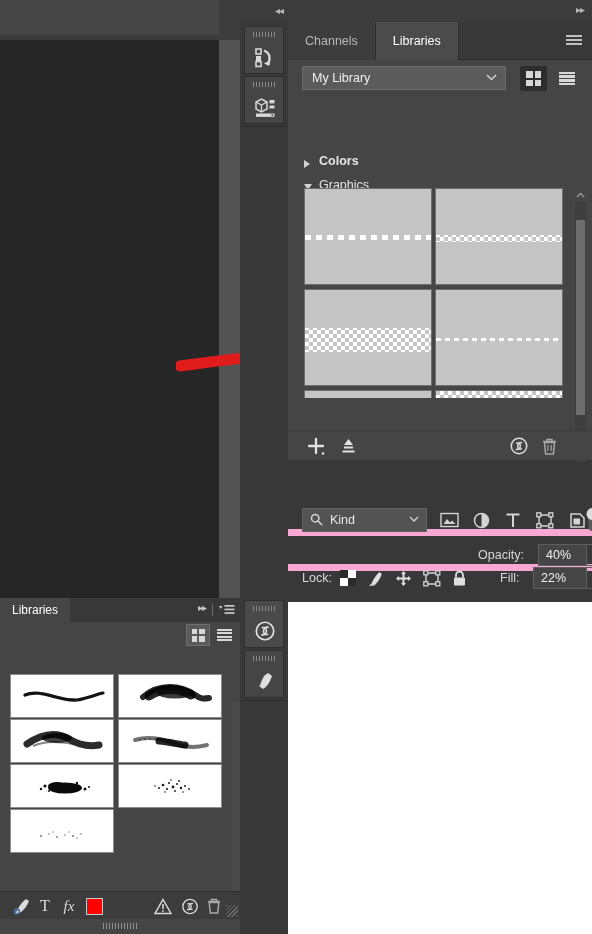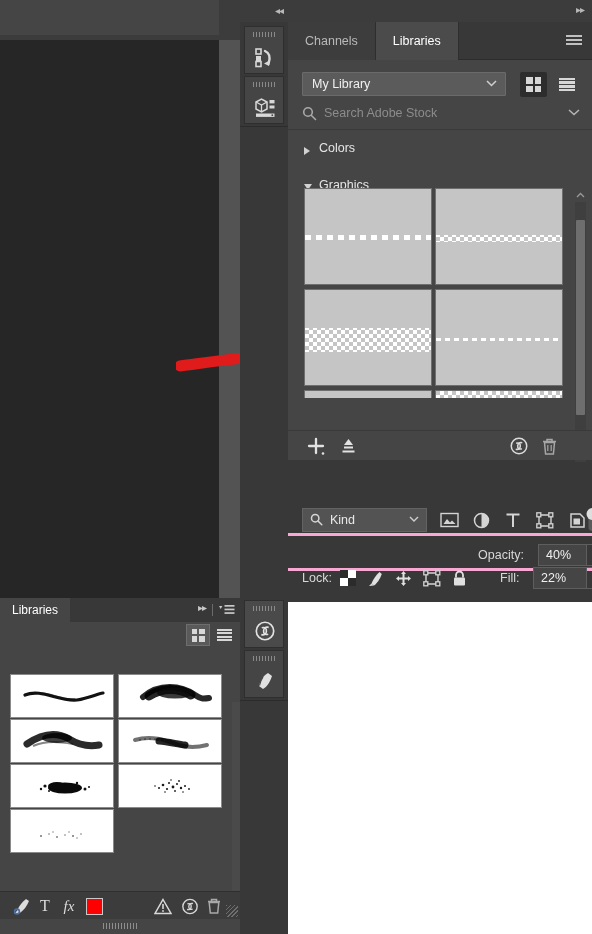--- a/index.html
+++ b/index.html
@@ -40,21 +40,21 @@
   
   .tabstrip { position:absolute; left:0; width:304px; height:38px; background:#383838; border-bottom:1px solid #2c2c2c;}
   .tab { position:relative; float:left; height:38px; padding:0 17px; line-height:38px; font-size:12.5px;
          color:#b9b9b9; background:#3d3d3d; border-right:1px solid #2e2e2e; cursor:default; }
   .tab.sel { background:#4b4b4b; color:#ffffff; }
   .tabstrip .menu-btn { position:absolute; right:6px; top:11px; width:20px; height:16px; }
   .menu-lines i { display:block; width:16px; height:2px; background:#c0c0c0; margin:2px 0; }
 
   
   .lib-body { position:absolute; left:0; top:60px; width:304px; height:370px; background:#454545; }
-  .lib-select-row { position:absolute; left:0; top:6px; width:304px; height:30px;margin-top:6px; }
+  .lib-select-row { position:absolute; left:0; top:6px; width:304px; height:30px; }
   .lib-select { position:absolute; left:14px; top:0; width:204px; height:24px; background:#5b5b5b;
       border:1px solid #6b6b6b; border-radius:1px; color:#f0f0f0; font-size:12.5px; line-height:22px; padding-left:9px;}
   .lib-select .chev { position:absolute; right:8px; top:7px; }
   .vmode { position:absolute; top:0; width:27px; height:25px; border-radius:2px; display:flex; align-items:center; justify-content:center;}
   .vmode.grid { left:232px; background:#2d2d2d; }
   .vmode.list { left:265px; background:transparent; }
   .grid-ico { width:15px; height:15px; display:grid; grid-template-columns:1fr 1fr; grid-template-rows:1fr 1fr; gap:2px;}
   .grid-ico span { background:#d7d7d7; }
   .list-ico { width:16px; height:14px; display:flex; flex-direction:column; justify-content:space-between;}
   .list-ico span { height:2.4px; background:#d7d7d7; }
@@ -82,21 +82,21 @@
   
   .vsb-track { position:absolute; right:6px; top:142px; width:11px; height:276px; background:#3f3f3f; }
   .vsb-thumb { position:absolute; right:7px; top:160px; width:9px; height:195px; background:#6e6e6e; border-radius:1px;}
   .vsb-arrow { position:absolute; right:7px; width:9px; height:9px; }
 
   .lib-actionbar { position:absolute; left:0; top:430px; width:304px; height:30px; background:#454545; border-top:1px solid #3a3a3a;}
   .lib-act { position:absolute; top:4px; height:22px; display:flex; align-items:center; justify-content:center;}
 
   
   .layers-panel { position:absolute; left:0; top:462px; width:304px; height:140px; background:#383838; }
-  .lrow { position:absolute; left:0; width:304px; height:32px; border-bottom:3px solid #f9a8d4; }
+  .lrow { position:absolute; left:0; width:304px; height:32px; border-bottom:7px solid #f9a8d4; }
   .kind-sel { position:absolute; left:14px; top:4px; width:125px; height:24px; background:#535353;
       border:1px solid #636363; color:#e8e8e8; font-size:12.5px; line-height:22px; padding-left:27px;}
   .kind-sel .chev { position:absolute; right:7px; top:7px; }
   .filt { position:absolute; top:5px; width:26px; height:22px; display:flex; align-items:center; justify-content:center;}
   .blend-sel { position:absolute; left:14px; top:4px; width:168px; height:24px; background:#535353;
       border:1px solid #636363; color:#e8e8e8; font-size:12.5px; line-height:22px; padding-left:9px;}
   .blend-sel .chev { position:absolute; right:7px; top:7px; }
   .fieldlbl { position:absolute; font-size:12.5px; color:#d9d9d9; }
   .numbox { position:absolute; top:5px; height:22px; background:#454545; border:1px solid #5e5e5e;
       color:#f0f0f0; font-size:12.5px; line-height:20px; text-align:left; padding-left:7px; }
@@ -241,36 +241,22 @@
         <div class="vmode list">
           <span class="list-ico">
               <span></span>
               <span></span>
               <span></span>
               <span></span>
             </span>
         </div>
       </div>
 
-      <div class="search-row">
-        <span class="search-ico">
-          <svg width="15" height="15" viewBox="0 0 15 15">
-            <circle cx="6" cy="6" r="4.3" fill="none" stroke="#a8a8a8" stroke-width="1.6"></circle>
-            <path d="M9.2 9.2 L13.5 13.5" stroke="#a8a8a8" stroke-width="1.6" stroke-linecap="round"></path>
-          </svg>
-        </span>
-        <span class="search-txt">Search Adobe Stock</span>
-        <span class="search-chev">
-          <svg width="12" height="7" viewBox="0 0 12 7">
-              <path d="M1 1 L6 5.5 L11 1" fill="none" stroke="#b5b5b5" stroke-width="1.5"></path>
-            </svg>
-        </span>
-      </div>
-
-      <div class="sect-row" style="top:78px;">
+
+      <div class="sect-row" style="top:91px;font-weight:bold;">
         <span class="sect-tri tri-right"></span>
         <span class="sect-lbl">Colors</span>
       </div>
 
       <div class="sect-row" style="top:115px;">
         <span class="sect-tri tri-down"></span>
         <span class="sect-lbl">Graphics</span>
       </div>
 
       <div class="gfx-grid">

